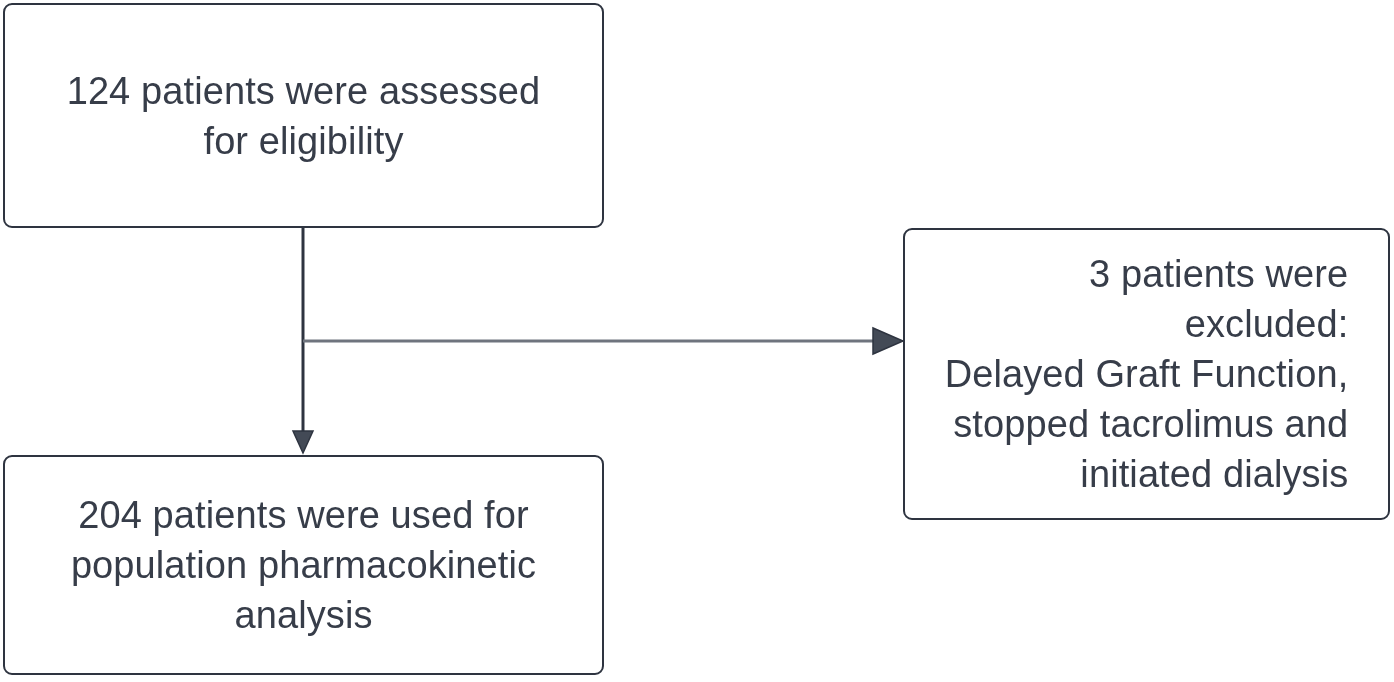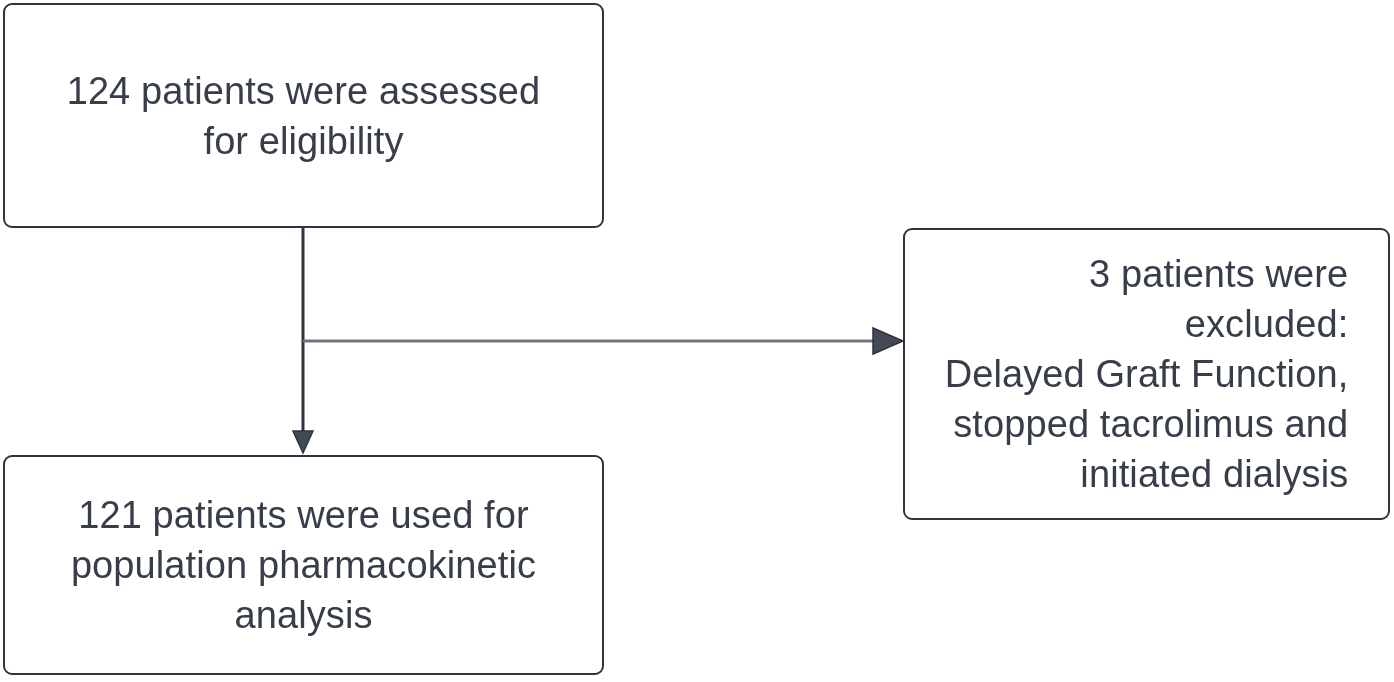--- a/index.html
+++ b/index.html
@@ -89,18 +89,18 @@
 
   <div class="flow-box" id="box-excluded">
     <span class="flow-box-label">3 patients were
 excluded:
 Delayed Graft Function,
 stopped tacrolimus and
 initiated dialysis</span>
   </div>
 
   <div class="flow-box" id="box-analysis">
-    <span class="flow-box-label">121 patients were used for
+    <span class="flow-box-label">204 patients were used for
 population pharmacokinetic
 analysis</span>
   </div>
 
 </div>
 
 </body></html>

